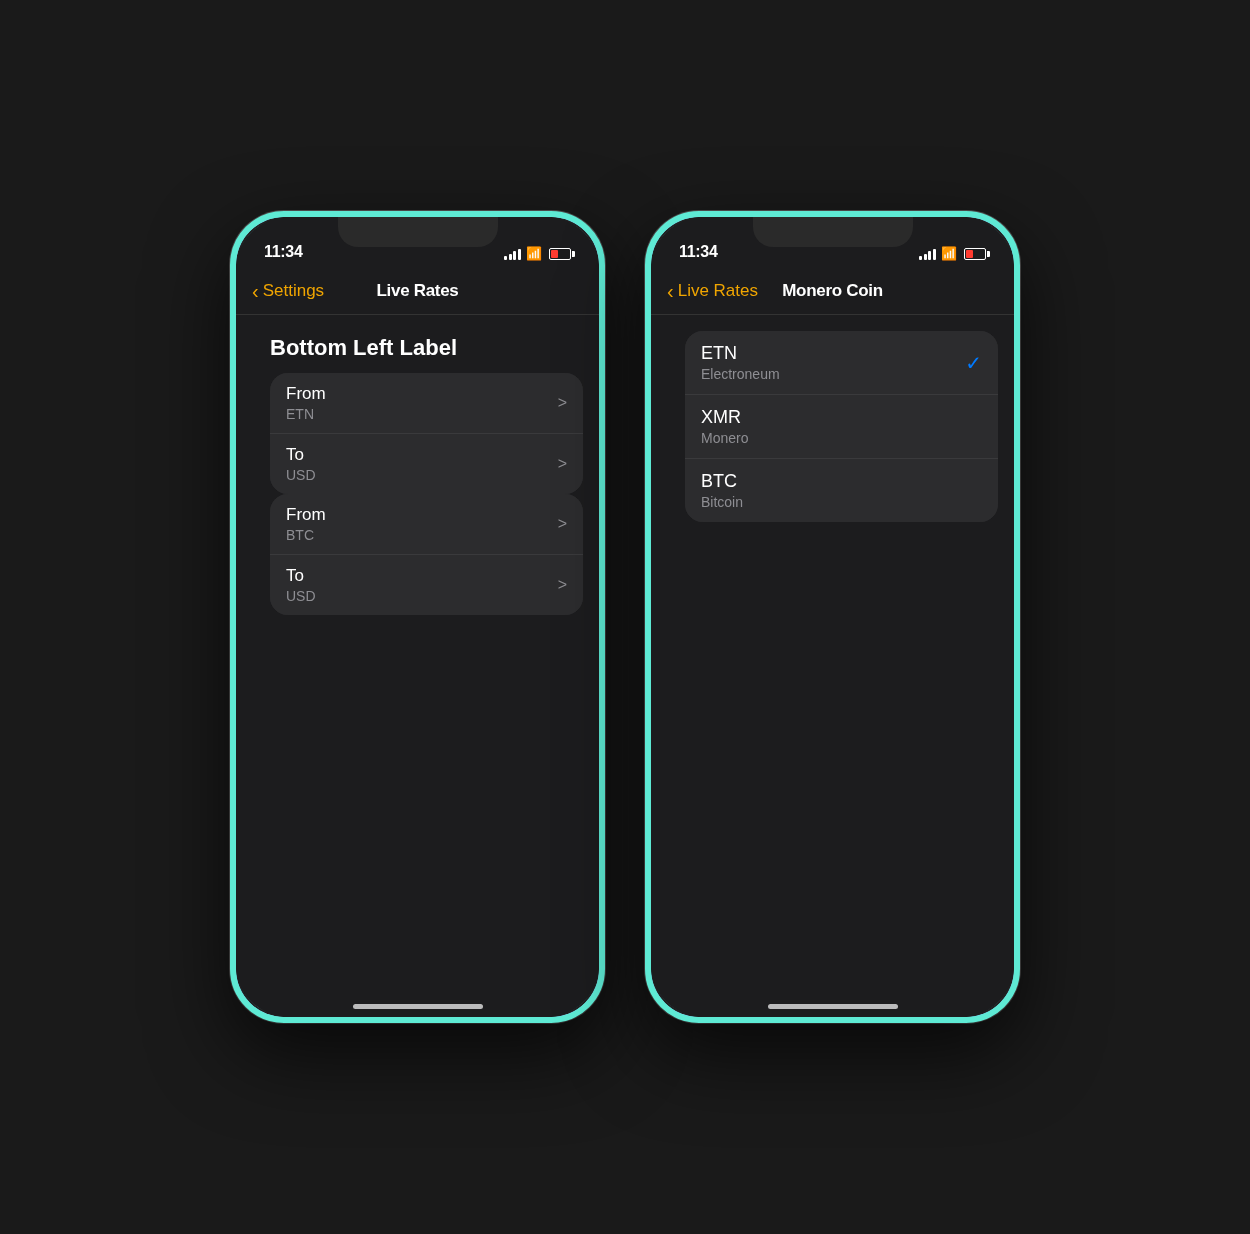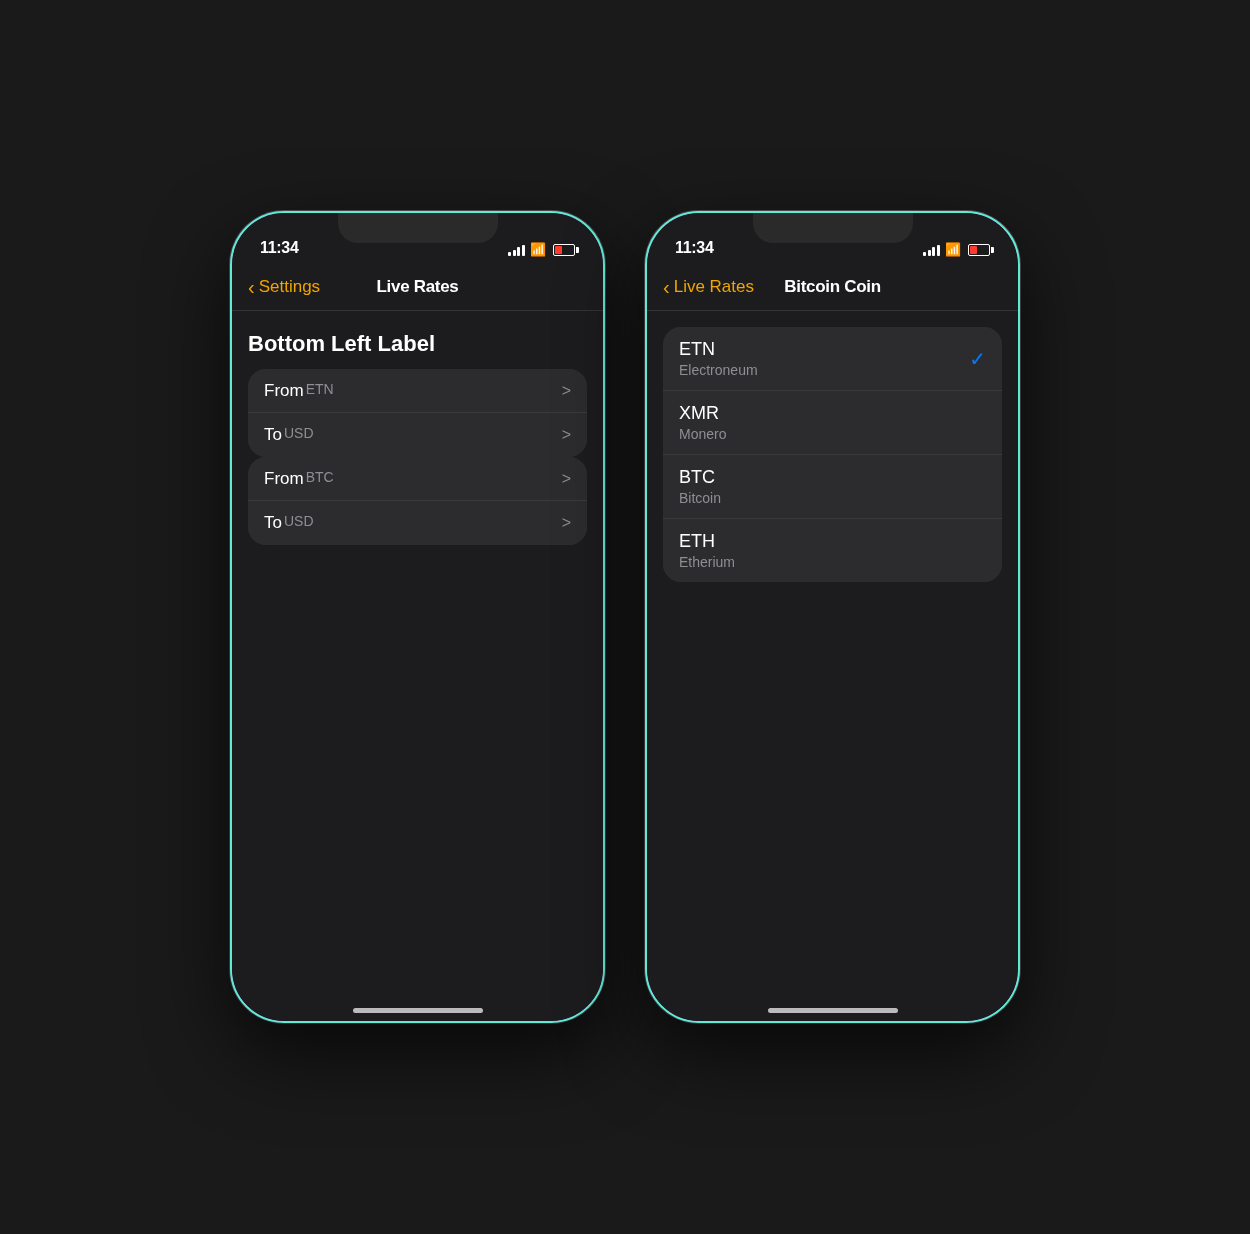--- a/index.html
+++ b/index.html
@@ -17,22 +17,22 @@
     .phone-wrapper {
       position: relative;
       width: 375px;
       height: 812px;
     }
 
     .phone-frame {
       position: absolute;
       inset: 0;
       border-radius: 54px;
-      background: #a21caf;
-      border: 2px solid #5eead4;
+      background: #7dd3fc;
+      border: 6px solid #5eead4;
       box-shadow:
         inset 0 0 0 2px #222,
         0 30px 80px rgba(0,0,0,0.7),
         0 0 0 1px #555;
       overflow: hidden;
     }
 
     
     .phone-frame::before {
       content: '';
@@ -200,20 +200,21 @@
       cursor: pointer;
       min-height: 44px;
     }
 
     .table-row:last-child {
       border-bottom: none;
     }
 
     .row-left {
       display: flex;
+      flex-direction: column;
       gap: 2px;
     }
 
     .row-label {
       color: #fff;
       font-size: 17px;
       font-weight: 400;
     }
 
     .row-sub {
@@ -284,20 +285,21 @@
       background: #fff;
       border-radius: 3px;
       opacity: 0.7;
     }
 
     .screen-content {
       height: calc(100% - 50px);
       overflow: hidden;
       display: flex;
       flex-direction: column;
+      margin-left: 18px;
     }
   </style>
 </head>
 <body>
 
 <div class="phone-wrapper">
   <div class="phone-frame">
     <div class="notch"></div>
     <div class="phone-screen">
 
@@ -392,21 +394,21 @@
             <div class="battery-fill"></div>
           </div>
         </div>
       </div>
 
       <div class="nav-bar">
         <div class="nav-back">
           <span class="nav-back-chevron">‹</span>
           <span>Live Rates</span>
         </div>
-        <span class="nav-title">Bitcoin Coin</span>
+        <span class="nav-title">Monero Coin</span>
       </div>
 
       <div class="screen-content">
 
         <div class="table-group" style="margin-top: 16px;">
 
           <div class="coin-item">
             <div class="coin-info">
               <span class="coin-symbol">ETN</span>
               <span class="coin-name">Electroneum</span>
@@ -421,26 +423,20 @@
             </div>
           </div>
 
           <div class="coin-item">
             <div class="coin-info">
               <span class="coin-symbol">BTC</span>
               <span class="coin-name">Bitcoin</span>
             </div>
           </div>
 
-          <div class="coin-item">
-            <div class="coin-info">
-              <span class="coin-symbol">ETH</span>
-              <span class="coin-name">Etherium</span>
-            </div>
-          </div>
 
 
         </div>
 
       </div>
 
       <div class="home-indicator"></div>
     </div>
   </div>
 </div>

